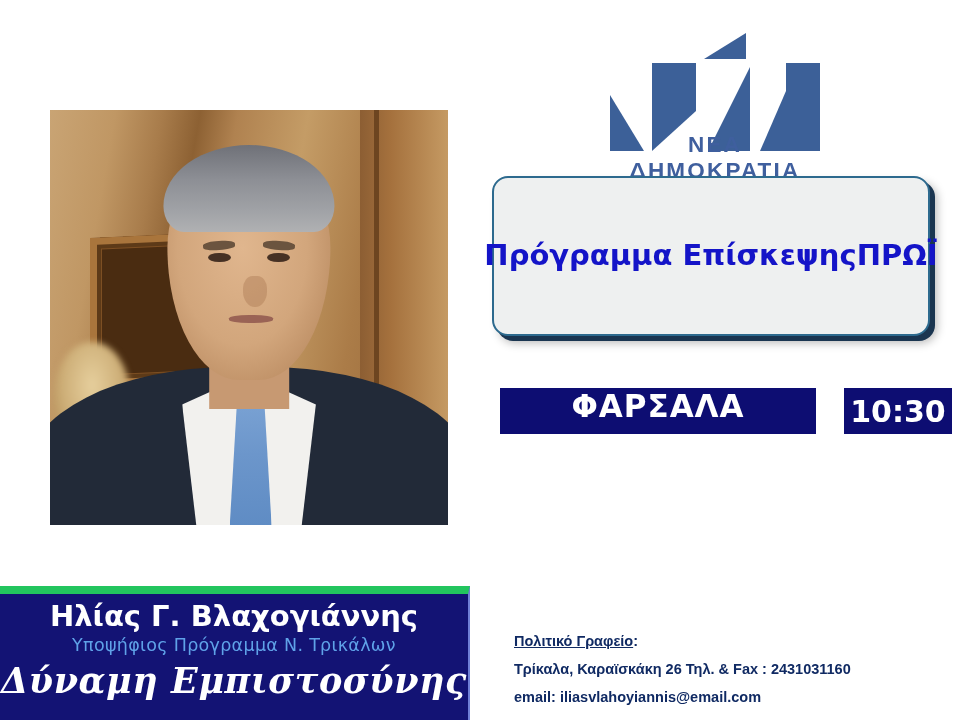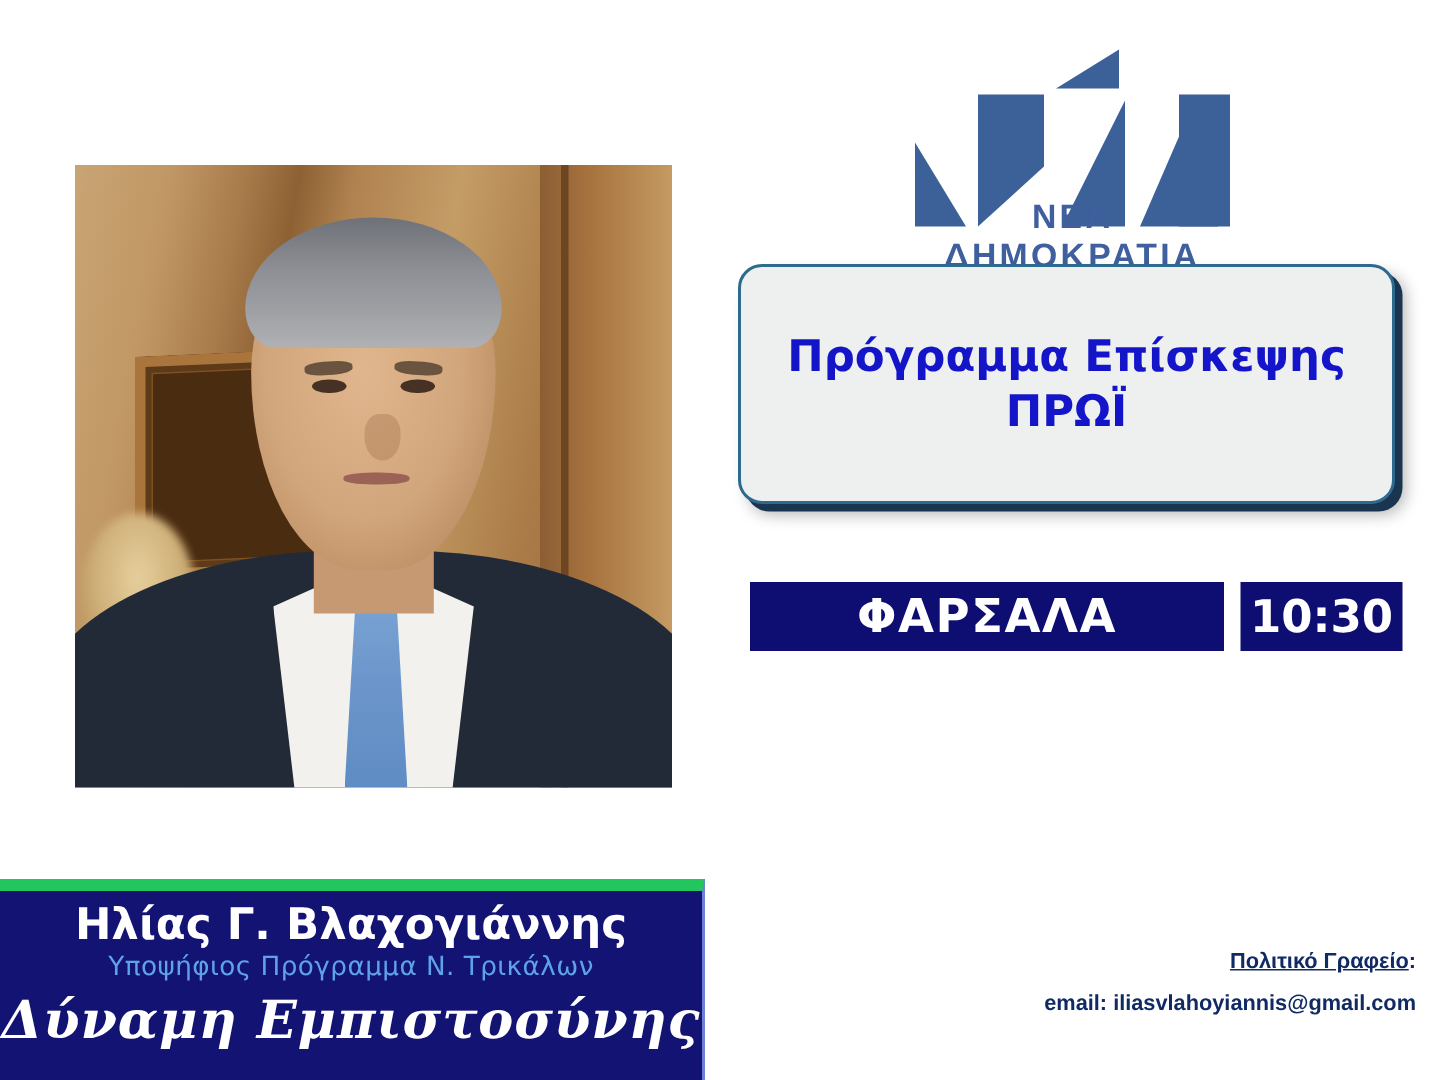--- a/index.html
+++ b/index.html
@@ -222,21 +222,21 @@
     left: 492px;
     top: 176px;
     width: 438px;
     height: 160px;
     box-sizing: border-box;
     background: #eef0f0;
     border: 2px solid #2d6a8e;
     border-radius: 16px;
     box-shadow: 5px 5px 0 0 #1a3550, 7px 7px 10px rgba(0,0,0,0.28);
     display: flex;
-    flex-direction: column;
+    flex-direction: row;
     align-items: center;
     justify-content: center;
     padding: 8px 10px 8px;
   }
   .program-line {
     color: #1414c8;
     font-weight: 700;
     font-size: 29px;
     line-height: 1.29;
     text-align: center;
@@ -246,33 +246,33 @@
 
   
   .location-bar {
     position: absolute;
     left: 500px;
     top: 388px;
     width: 316px;
     height: 46px;
     background: #0d0d72;
     display: flex;
-    align-items: center;
+    align-items: flex-start;
     justify-content: center;
   }
   .location-text {
     color: #ffffff;
     font-weight: 700;
     font-size: 31px;
     letter-spacing: 1px;
     font-family: "DejaVu Sans", "Liberation Sans", sans-serif;
   }
   .time-badge {
     position: absolute;
-    left: 827px;
+    left: 844px;
     top: 388px;
     width: 108px;
     height: 46px;
     background: #0d0d72;
     display: flex;
     align-items: center;
     justify-content: center;
   }
   .time-text {
     color: #ffffff;
@@ -320,21 +320,21 @@
     margin-top: 1px;
     font-family: "DejaVu Serif", "Liberation Serif", serif;
   }
 
   
   .contact-block {
     position: absolute;
     right: 16px;
     top: 628px;
     width: 430px;
-    text-align: right;
+    text-align: left;
     color: #102a63;
     font-size: 14.5px;
     font-weight: 700;
     line-height: 1.92;
     font-family: "Liberation Sans", "DejaVu Sans", sans-serif;
   }
   .contact-office-label {
     text-decoration: underline;
   }
   .contact-line { white-space: nowrap; }
@@ -399,16 +399,17 @@
   </div>
 
   <div class="candidate-banner">
     <div class="candidate-name">Ηλίας Γ. Βλαχογιάννης</div>
     <div class="candidate-role">Υποψήφιος Πρόγραμμα Ν. Τρικάλων</div>
     <div class="candidate-slogan">Δύναμη Εμπιστοσύνης</div>
   </div>
 
   <div class="contact-block">
     <div class="contact-line"><span class="contact-office-label">Πολιτικό  Γραφείο</span><span>:</span></div>
-    <div class="contact-line">email:  iliasvlahoyiannis@gmail.com</div>
+    <div class="contact-line">Τρίκαλα,  Καραϊσκάκη  26  Τηλ. &amp; Fax : 2431031160</div>
+    <div class="contact-line">email:  iliasvlahoyiannis@email.com</div>
   </div>
 
 </div>
 
 </body></html>

